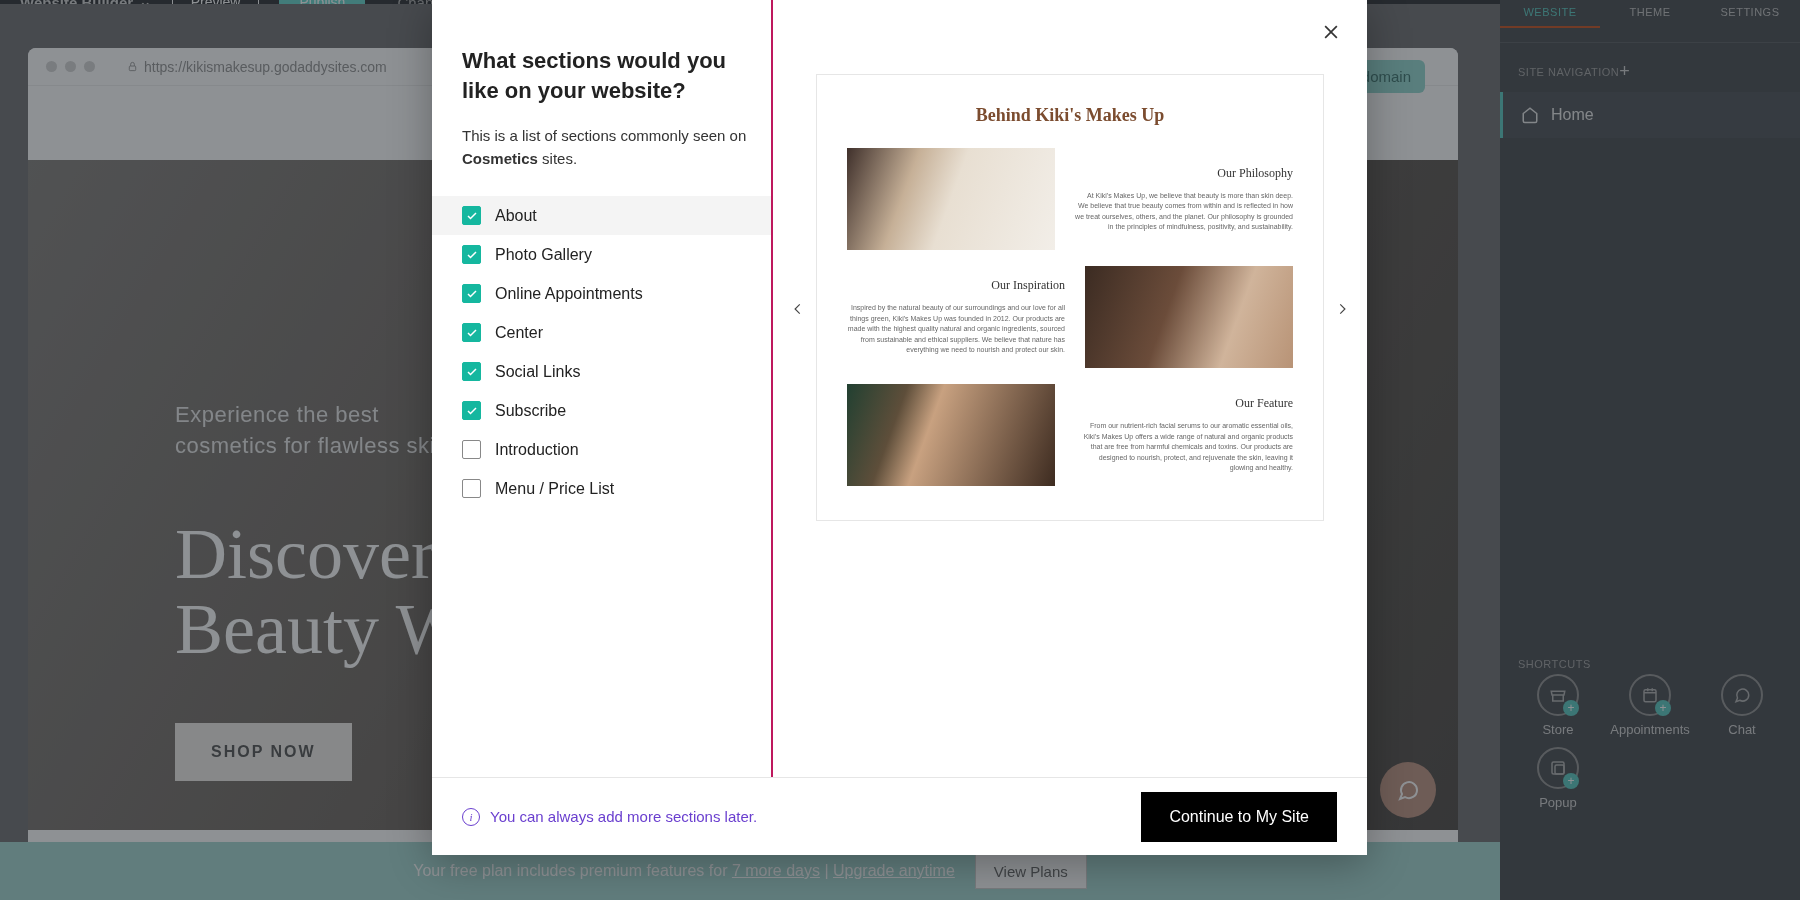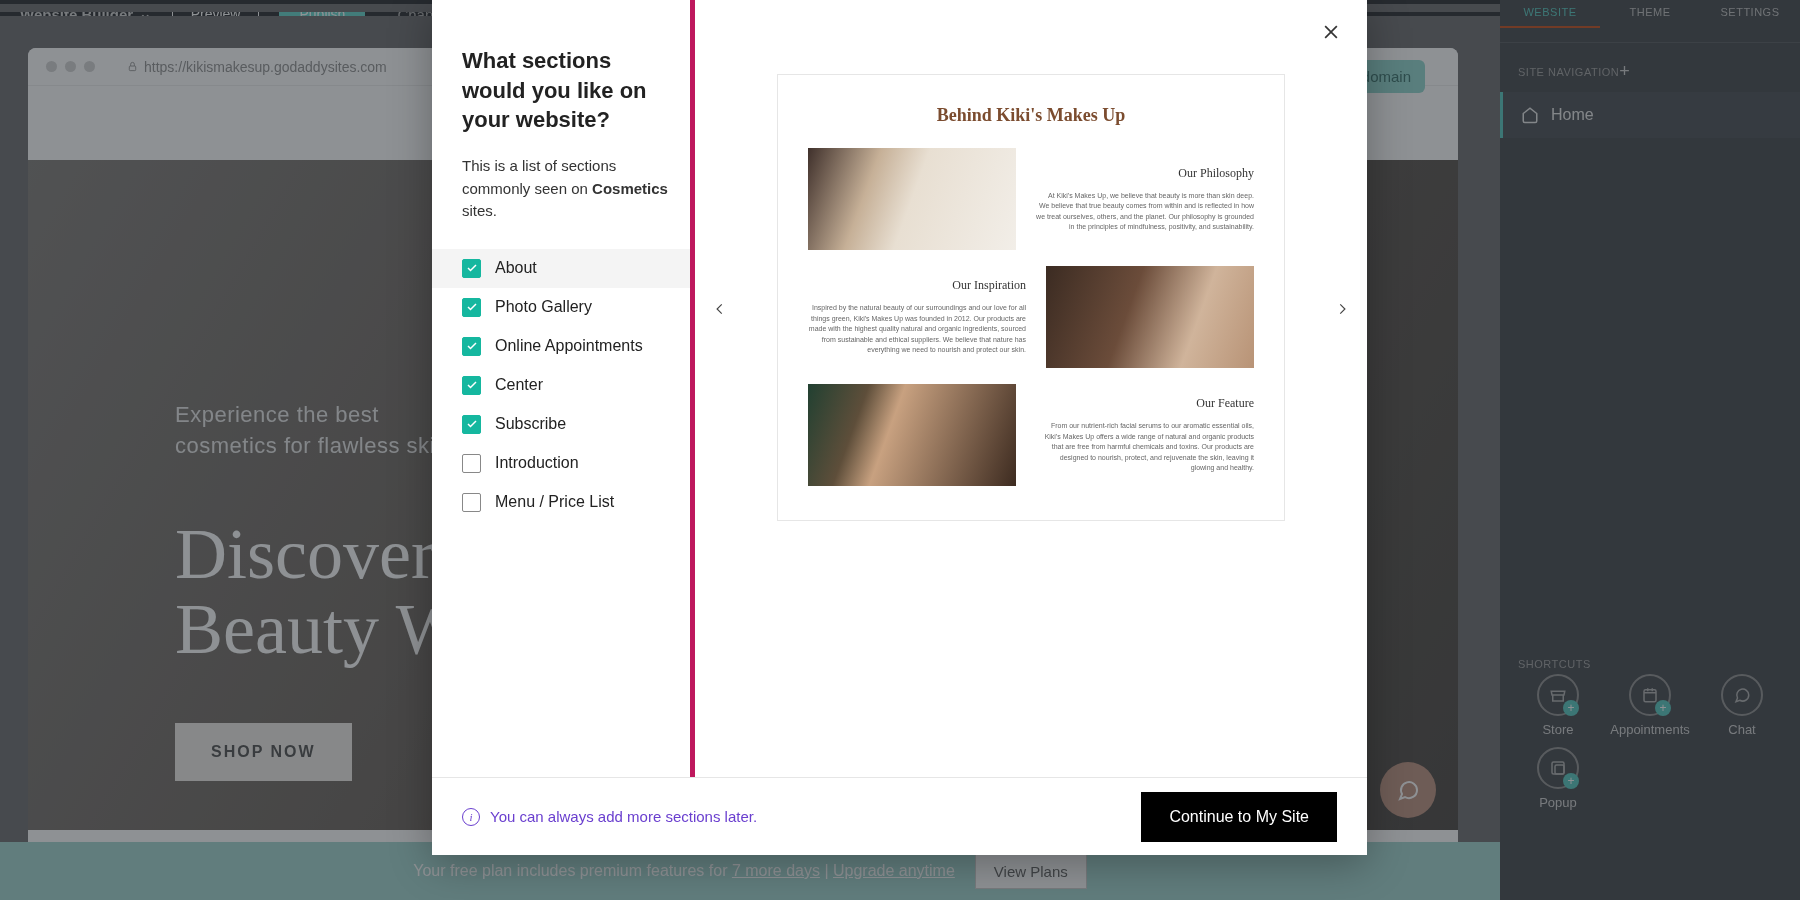--- a/index.html
+++ b/index.html
@@ -1,19 +1,19 @@
 <!DOCTYPE html>
 <html><head>
 <meta charset="utf-8">
 <style>
 * { margin: 0; padding: 0; box-sizing: border-box; }
 body { font-family: -apple-system, BlinkMacSystemFont, "Segoe UI", Helvetica, Arial, sans-serif; width: 1800px; height: 900px; overflow: hidden; position: relative; background: #1a1c1f; }
 
 
-.topbar { position: absolute; top: 12px; left: 0; right: 0; height: 4px; background: #1a1c1f; display: flex; align-items: center; padding: 0 20px; color: #ccc; font-size: 15px; }
+.topbar { position: absolute; top: 0; left: 0; right: 0; height: 4px; background: #1a1c1f; display: flex; align-items: center; padding: 0 20px; color: #ccc; font-size: 15px; }
 .topbar-left { display: flex; align-items: center; gap: 20px; }
 .brand { font-weight: 600; display: flex; align-items: center; gap: 6px; }
 .btn-outline { border: 1px solid #fff; color: #fff; padding: 6px 18px; border-radius: 4px; background: transparent; font-size: 14px; }
 .btn-teal { background: #57d1c6; color: #fff; border: none; padding: 7px 20px; border-radius: 4px; font-size: 14px; }
 .topbar-right { margin-left: auto; display: flex; gap: 24px; align-items: center; font-size: 13px; }
 
 
 .bg-overlay { position: absolute; top: 4px; left: 0; right: 0; bottom: 0; background: #626264; filter: blur(0.5px);}
 .fake-browser { position: absolute; top: 48px; left: 28px; width: 1430px; height: 810px; background: #fff; border-radius: 8px; overflow: hidden; }
 .fake-browser-bar { height: 38px; background: #fff; display: flex; align-items: center; padding: 0 18px; gap: 8px; border-bottom: 1px solid #eee; }
@@ -39,21 +39,21 @@
 .shortcut { display: flex; flex-direction: column; align-items: center; gap: 6px; font-size: 13px; color: #ccc; }
 .shortcut-circle { width: 42px; height: 42px; border: 2px solid #888; border-radius: 50%; display: flex; align-items: center; justify-content: center; position: relative; }
 .shortcut-plus { position: absolute; bottom: -2px; right: -2px; width: 16px; height: 16px; background: #4bc4ba; border-radius: 50%; color: #fff; font-size: 12px; line-height: 16px; }
 
 
 .dim-layer { position: absolute; inset: 0; background: rgba(50,55,60,0.55); }
 
 
 .modal { position: absolute; top: 0; left: 432px; width: 935px; height: 855px; background: #fff; box-shadow: 0 8px 40px rgba(0,0,0,0.3); display: flex; flex-direction: column; }
 .modal-body { flex: 1; display: flex; overflow: hidden; }
-.modal-left { width: 263px; padding: 46px 22px 20px 30px; border-right: 5px solid #be185d; }
+.modal-left { width: 341px; padding: 46px 22px 20px 30px; border-right: 2px solid #be185d; }
 .modal-title { font-size: 22px; font-weight: 600; color: #222; line-height: 1.35; }
 .modal-sub { margin-top: 20px; font-size: 15px; color: #333; line-height: 1.5; }
 .modal-sub b { font-weight: 700; }
 .sections-list { margin-top: 26px; margin-left: -30px; margin-right: -22px; }
 .section-item { display: flex; align-items: center; gap: 14px; padding: 10px 22px 10px 30px; cursor: pointer; }
 .section-item.highlight { background: #f4f4f4; }
 .chk { width: 19px; height: 19px; border: 1.5px solid #888; border-radius: 2px; display: flex; align-items: center; justify-content: center; flex-shrink: 0; }
 .chk.on { background: #15b79f; border-color: #15b79f; }
 .chk.on svg { stroke: #fff; }
 .section-label { font-size: 16px; color: #222; }
@@ -237,20 +237,28 @@
             </span>
           <span class="section-label">Online Appointments</span>
         </div>
         <div class="section-item">
           <span class="chk on">
               <svg width="12" height="12" viewBox="0 0 24 24" fill="none" stroke-width="3">
                 <polyline points="4 12 9 17 20 6"></polyline>
               </svg>
             </span>
           <span class="section-label">Center</span>
+        </div>
+        <div class="section-item">
+          <span class="chk on">
+              <svg width="12" height="12" viewBox="0 0 24 24" fill="none" stroke-width="3">
+                <polyline points="4 12 9 17 20 6"></polyline>
+              </svg>
+            </span>
+          <span class="section-label">Social Links</span>
         </div>
         <div class="section-item">
           <span class="chk on">
               <svg width="12" height="12" viewBox="0 0 24 24" fill="none" stroke-width="3">
                 <polyline points="4 12 9 17 20 6"></polyline>
               </svg>
             </span>
           <span class="section-label">Subscribe</span>
         </div>
         <div class="section-item">

